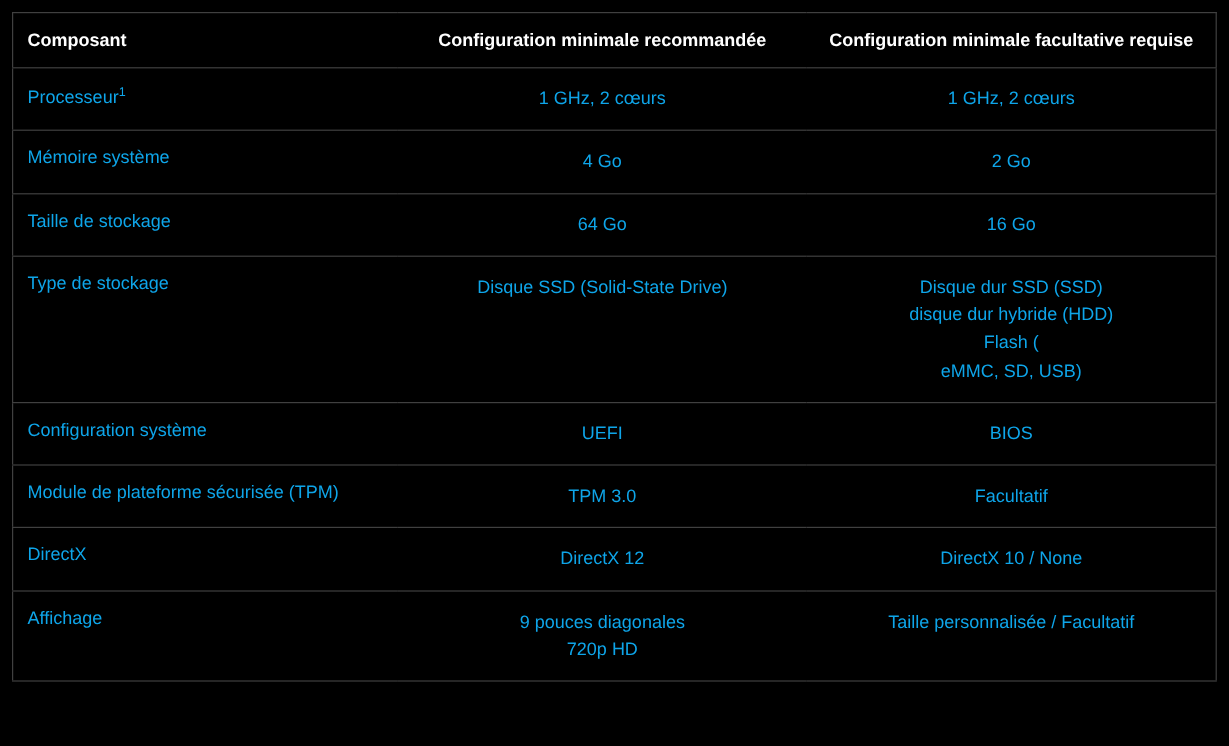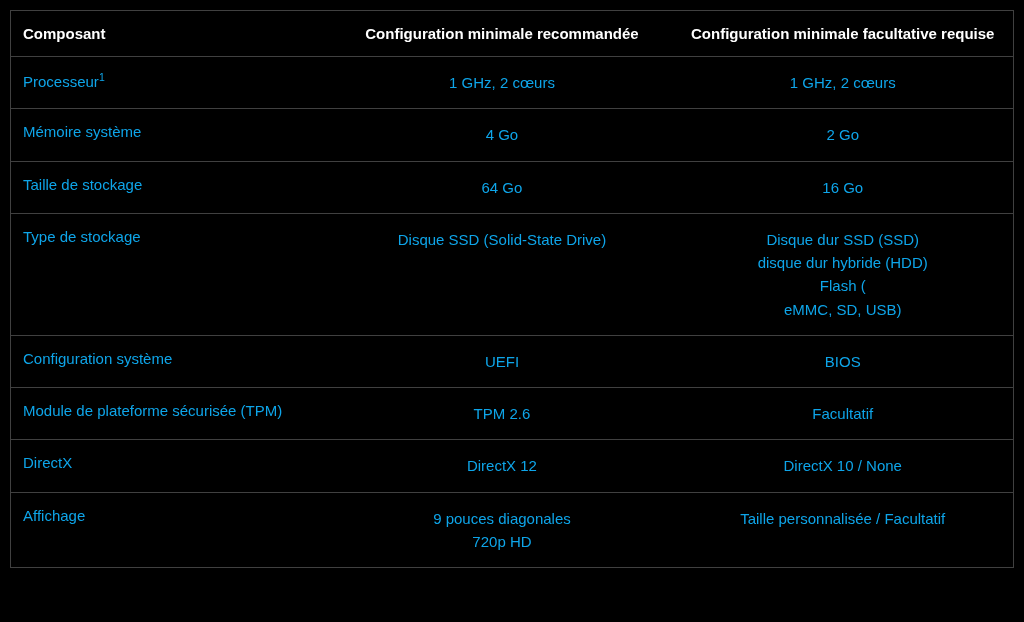--- a/index.html
+++ b/index.html
@@ -93,21 +93,21 @@
 Flash (
 eMMC, SD, USB)</td>
       </tr>
       <tr>
         <td>Configuration système</td>
         <td class="center multiline-cell">UEFI</td>
         <td class="center multiline-cell">BIOS</td>
       </tr>
       <tr>
         <td>Module de plateforme sécurisée (TPM)</td>
-        <td class="center multiline-cell">TPM 2.6</td>
+        <td class="center multiline-cell">TPM 3.0</td>
         <td class="center multiline-cell">Facultatif</td>
       </tr>
       <tr>
         <td>DirectX</td>
         <td class="center multiline-cell">DirectX 12</td>
         <td class="center multiline-cell">DirectX 10 / None</td>
       </tr>
       <tr>
         <td>Affichage</td>
         <td class="center multiline-cell">9 pouces diagonales

